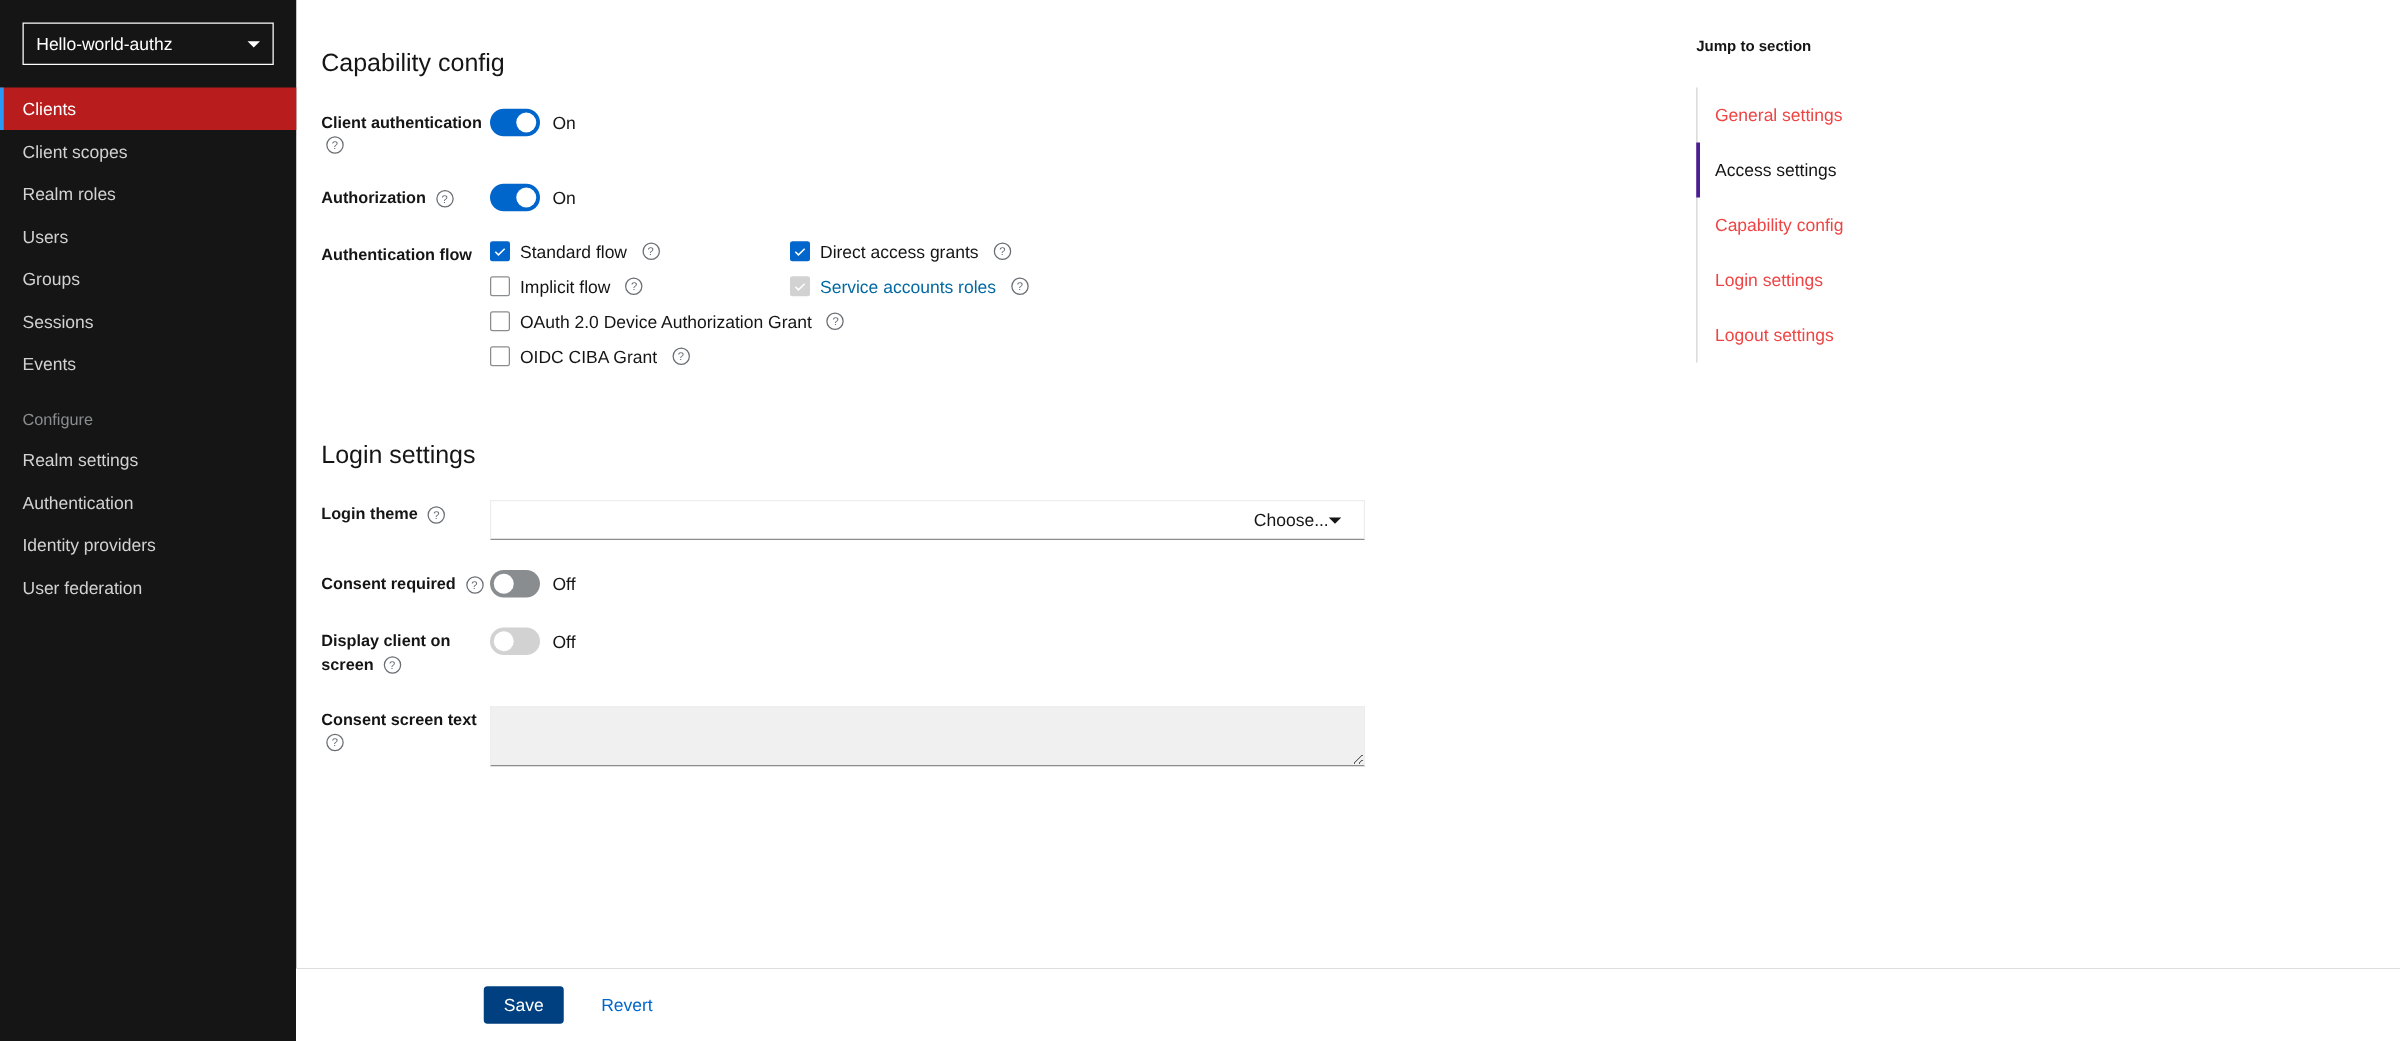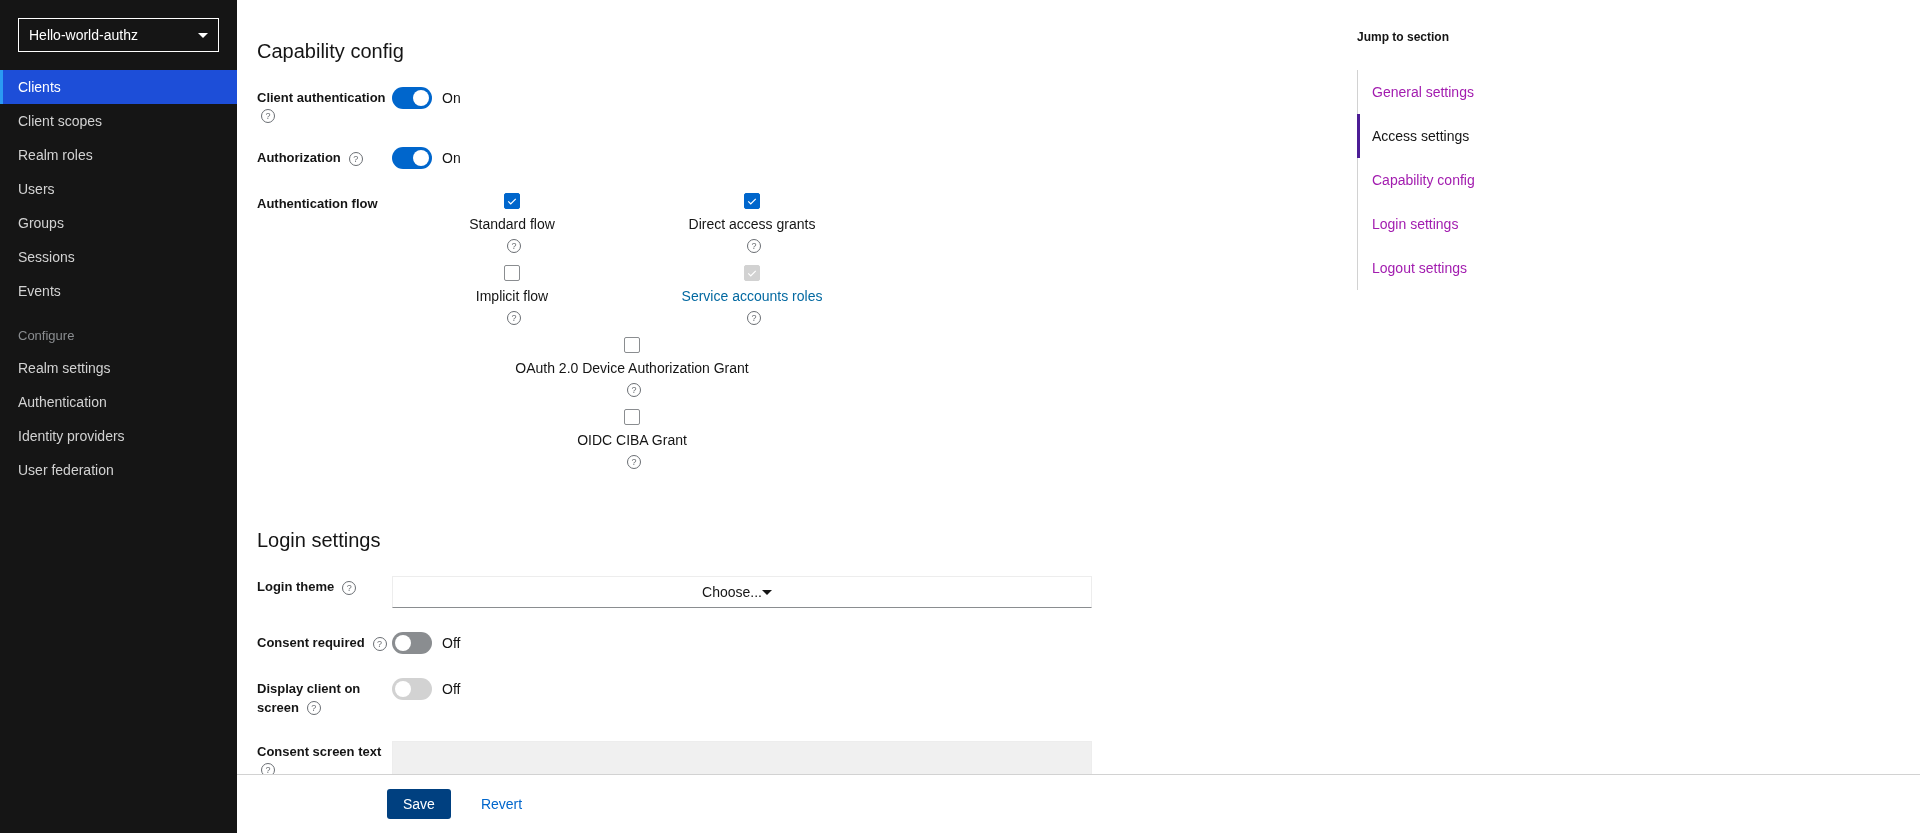--- a/index.html
+++ b/index.html
@@ -7,21 +7,21 @@
 .layout { display: flex; min-height: 100vh; width: 100%; }
 
 
 .sidebar { width: 237px; background: #151515; color: #fff; flex-shrink: 0; display: flex; flex-direction: column; }
 .realm-selector-wrap { padding: 18px 18px 18px 18px; }
 .realm-selector { border: 1px solid #fff; padding: 8px 10px; display: flex; align-items: center; justify-content: space-between; cursor: pointer; }
 .realm-selector span { color: #fff; font-size: 14px; }
 .caret-down { width: 0; height: 0; border-left: 5px solid transparent; border-right: 5px solid transparent; border-top: 5px solid #fff; }
 .nav-section-title { padding: 20px 18px 8px 18px; color: #8a8d90; font-size: 13px; }
 .nav-item { padding: 9px 18px; color: #d2d2d2; font-size: 14px; cursor: pointer; }
-.nav-item.active { background: #1d4ed8; color: #fff; border-left: 3px solid #2b9af3; padding-left: 15px; }
+.nav-item.active { background: #b91c1c; color: #fff; border-left: 3px solid #2b9af3; padding-left: 15px; }
 
 
 .main { flex: 1; display: flex; padding: 30px 0 0 0; position: relative; max-width: calc(100% - 237px); border-radius: 11px; }
 .content { flex: 1; padding: 0 30px 120px 20px; max-width: 1120px; }
 .jump-panel { width: 200px; padding: 0 20px 0 0; flex-shrink: 0; }
 
 .section-title { font-size: 20px; font-weight: 500; margin-bottom: 24px; margin-top: 14px; }
 .section-title.first { margin-top: 10px; }
 
 .form-row { display: flex; align-items: flex-start; margin-bottom: 24px; }
@@ -37,48 +37,48 @@
 .switch.on { background: #0066cc; }
 .switch.off { background: #8a8d90; }
 .switch.off.disabled { background: #d2d2d2; cursor: not-allowed; }
 .switch-knob { width: 16px; height: 16px; background: #fff; border-radius: 50%; position: absolute; top: 3px; }
 .switch.on .switch-knob { right: 3px; }
 .switch.off .switch-knob { left: 3px; }
 .switch-label { font-size: 14px; }
 
 
 .check-grid { display: grid; grid-template-columns: 240px 240px; gap: 12px 0; }
-.check-item { display: flex; align-items: center; gap: 8px; flex-direction: column; }
+.check-item { display: flex; align-items: center; gap: 8px; }
 .chk { width: 16px; height: 16px; border: 1px solid #8a8d90; border-radius: 2px; flex-shrink: 0; display: flex; align-items: center; justify-content: center; cursor: pointer; background: #fff; }
 .chk.checked { background: #0066cc; border-color: #0066cc; }
 .chk.checked.disabled { background: #d2d2d2; border-color: #d2d2d2; cursor: not-allowed; }
 .chk svg { width: 10px; height: 10px; fill: #fff; display: none; }
 .chk.checked svg { display: block; }
 .chk-label { font-size: 14px; line-height: 1; }
 .chk-label.disabled { color: #0369a1; }
 
 
-.select { border: none; border-bottom: 1px solid #8a8d90; background: transparent; padding: 7px 18px 7px 8px; display: flex; justify-content: center; align-items: center; cursor: pointer; width: 100%; max-width: 700px; border-top: 1px solid #ededed; border-left: 1px solid #ededed; border-right: 1px solid #ededed; }
+.select { border: none; border-bottom: 1px solid #8a8d90; background: transparent; padding: 7px 18px 7px 8px; display: flex; justify-content: flex-end; align-items: center; cursor: pointer; width: 100%; max-width: 700px; border-top: 1px solid #ededed; border-left: 1px solid #ededed; border-right: 1px solid #ededed; }
 .select span { color: #151515; font-size: 14px; }
 .caret-down.dark { border-top-color: #151515; }
 
 
 .textarea { width: 100%; max-width: 700px; height: 48px; background: #f0f0f0; border: 1px solid #ededed; border-bottom: 1px solid #8a8d90; padding: 6px; font-family: inherit; font-size: 14px; resize: vertical; }
 .textarea:disabled { background: #f0f0f0; }
 
 
 .footer-bar { position: fixed; bottom: 0; left: 237px; right: 0; background: #fff; border-top: 1px solid #d2d2d2; padding: 14px 0 14px 150px; display: flex; gap: 14px; }
 .btn { padding: 7px 16px; font-size: 14px; border-radius: 3px; cursor: pointer; border: none; }
 .btn.primary { background: #004080; color: #fff; }
 .btn.link { background: transparent; color: #0066cc; }
 
 
 .jump-title { font-size: 12px; font-weight: 700; margin-bottom: 26px; }
 .jump-list { border-left: 1px solid #d2d2d2; }
-.jump-item { padding: 14px 0 14px 14px; font-size: 14px; color: #a21caf; cursor: pointer; }
+.jump-item { padding: 14px 0 14px 14px; font-size: 14px; color: #ef4444; cursor: pointer; }
 .jump-item.active { border-left: 3px solid #4c1d95; margin-left: -1px; padding-left: 12px; color: #151515; }
 
 </style>
 </head>
 <body>
 
 <div class="layout">
   <aside class="sidebar">
     <div class="realm-selector-wrap">
       <div class="realm-selector">

